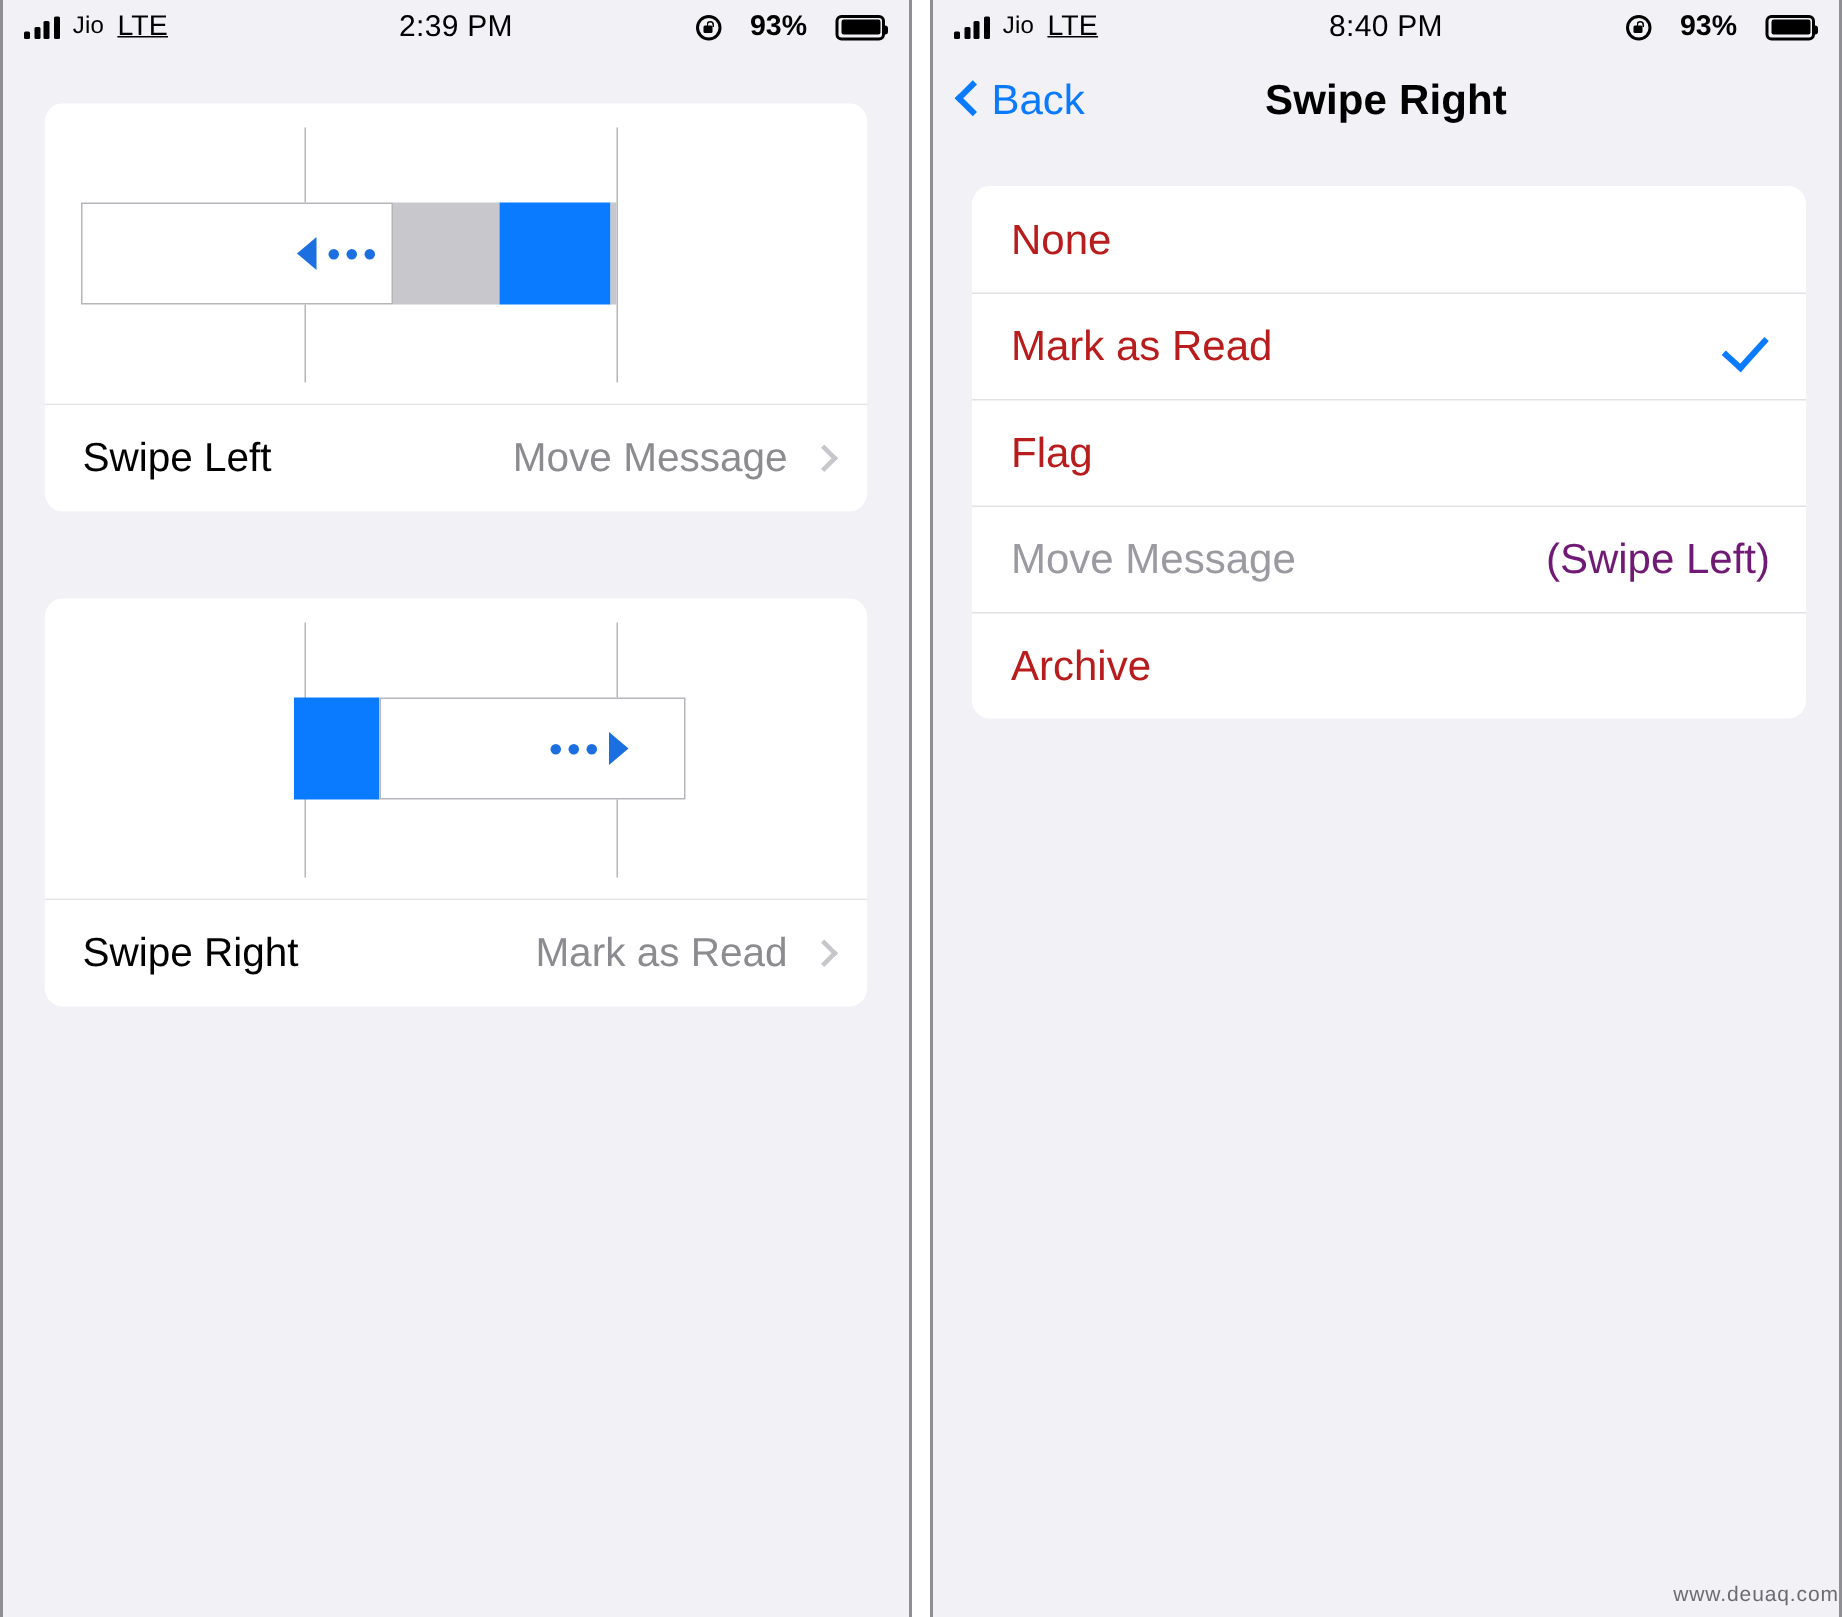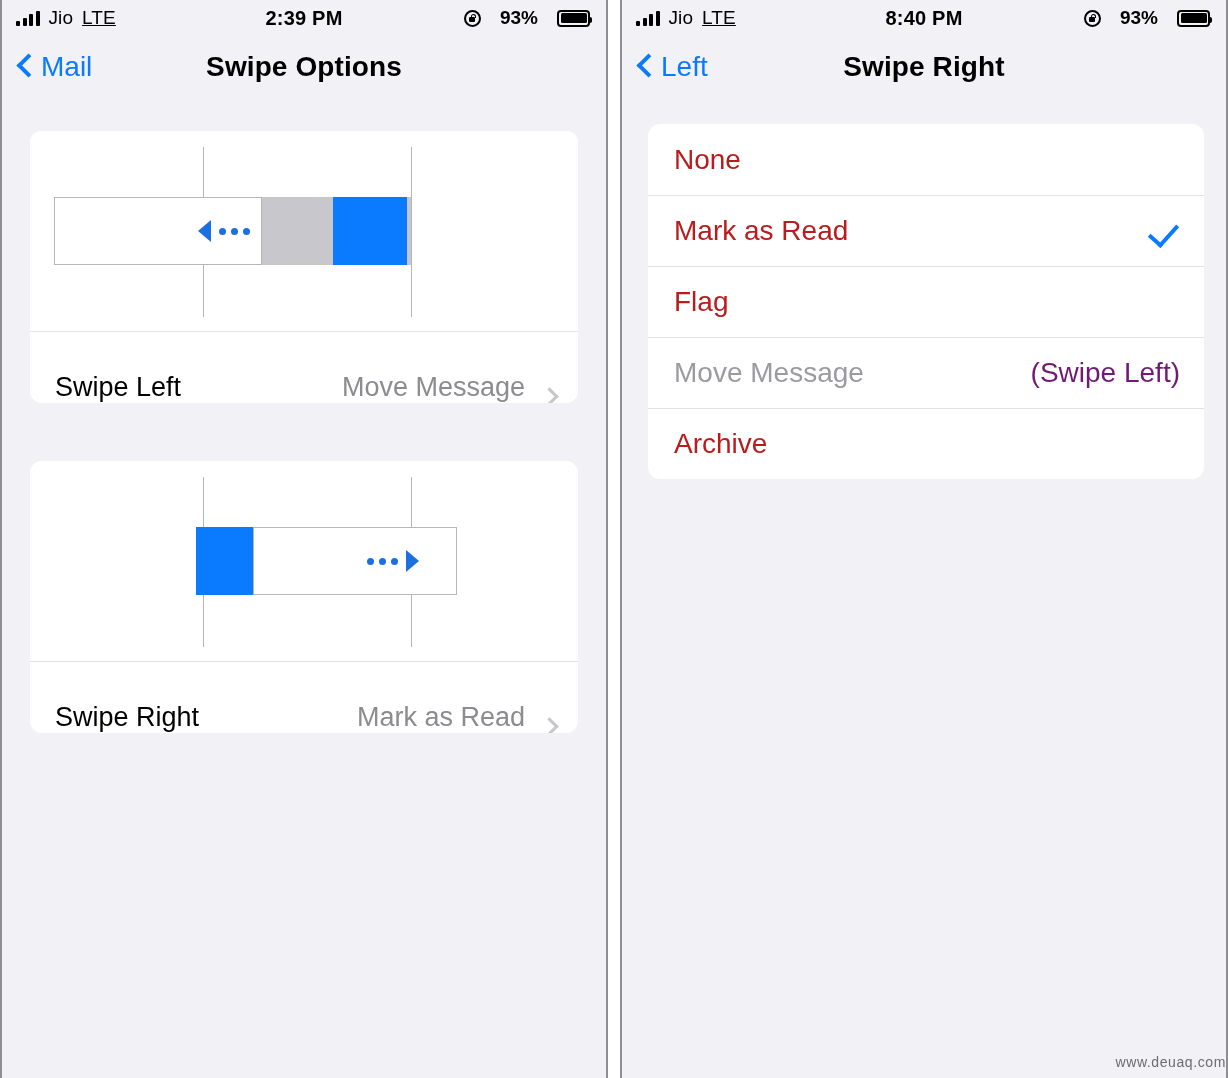--- a/index.html
+++ b/index.html
@@ -40,27 +40,27 @@
     font-size: 20px;
     color: #000;
   }
   .sb-left { display: flex; align-items: center; gap: 9px; }
   .signal { display: flex; align-items: flex-end; gap: 2.5px; height: 15px; }
   .signal i { display: block; width: 4px; background: #000; border-radius: 1px; }
   .signal i:nth-child(1) { height: 5px; }
   .signal i:nth-child(2) { height: 8px; }
   .signal i:nth-child(3) { height: 12px; }
   .signal i:nth-child(4) { height: 15px; }
-  .carrier { font-size: 19px; letter-spacing: .1px; }
+  .carrier { font-size: 16px; letter-spacing: .1px; }
   .lte { font-size: 19px; letter-spacing: .1px; text-decoration: underline; }
 
   .sb-center {
     position: absolute; left: 0; right: 0; top: 0; bottom: 0;
     display: flex; align-items: center; justify-content: center;
-    font-size: 20px; font-weight: bold; letter-spacing: .2px;
+    font-size: 20px; font-weight: normal; letter-spacing: .2px;
     pointer-events: none;
   }
   .sb-right {
     margin-left: auto;
     display: flex; align-items: center; gap: 19px;
     position: relative; z-index: 2;
   }
   .rotlock {
     width: 17px; height: 17px; border: 2px solid #000; border-radius: 50%;
     position: relative;
@@ -155,21 +155,21 @@
     margin-right: 3px;
   }
   .tri-right {
     width: 0; height: 0; border-top: 11px solid transparent;
     border-bottom: 11px solid transparent; border-left: 13px solid #1B6FE0;
     margin-left: 3px;
   }
 
   .cardrow {
     height: 72px;
-    display: flex; align-items: flex-end;
+    display: flex; align-items: center;
     padding: 0 22px 0 25px;
     border-top: 1px solid #E2E2E5;
     cursor: pointer;
   }
   .cardrow .lbl { font-size: 27px; color: #000; }
   .cardrow .val { margin-left: auto; font-size: 27px; color: #8B8B90; }
   .chev-right {
     width: 13px; height: 13px; margin-left: 18px;
     border-top: 3px solid #C6C6CB; border-right: 3px solid #C6C6CB;
     transform: rotate(45deg);
@@ -232,27 +232,20 @@
       <div class="sb-center">2:39 PM</div>
       <div class="sb-right">
         <div class="rotlock"></div>
         <span class="batterypct">93%</span>
         <div class="battery">
             <span></span>
           </div>
       </div>
     </div>
 
-    <div class="navbar">
-      <div class="navback">
-        <span class="chev-back"></span>
-        <span>Mail</span>
-      </div>
-      <div class="navtitle">Swipe Options</div>
-    </div>
 
     <div class="card" style="margin-top:33px;">
       <div class="illus">
         <div class="guide" style="left:173px;"></div>
         <div class="guide" style="left:381px;"></div>
         <div class="msgbar">
           <div class="msg-white" style="left:24px; width:208px;"></div>
           <div class="msg-gray" style="left:232px; width:71px;"></div>
           <div class="msg-blue" style="left:303px; width:74px;"></div>
           <div class="msg-gray" style="left:377px; width:4px;"></div>
@@ -315,21 +308,21 @@
         <span class="batterypct">93%</span>
         <div class="battery">
             <span></span>
           </div>
       </div>
     </div>
 
     <div class="navbar">
       <div class="navback">
         <span class="chev-back"></span>
-        <span>Left</span>
+        <span>Back</span>
       </div>
       <div class="navtitle">Swipe Right</div>
     </div>
 
 
     <div class="optlist">
 
       <div class="optrow">
         <span class="lbl">None</span>
       </div>

